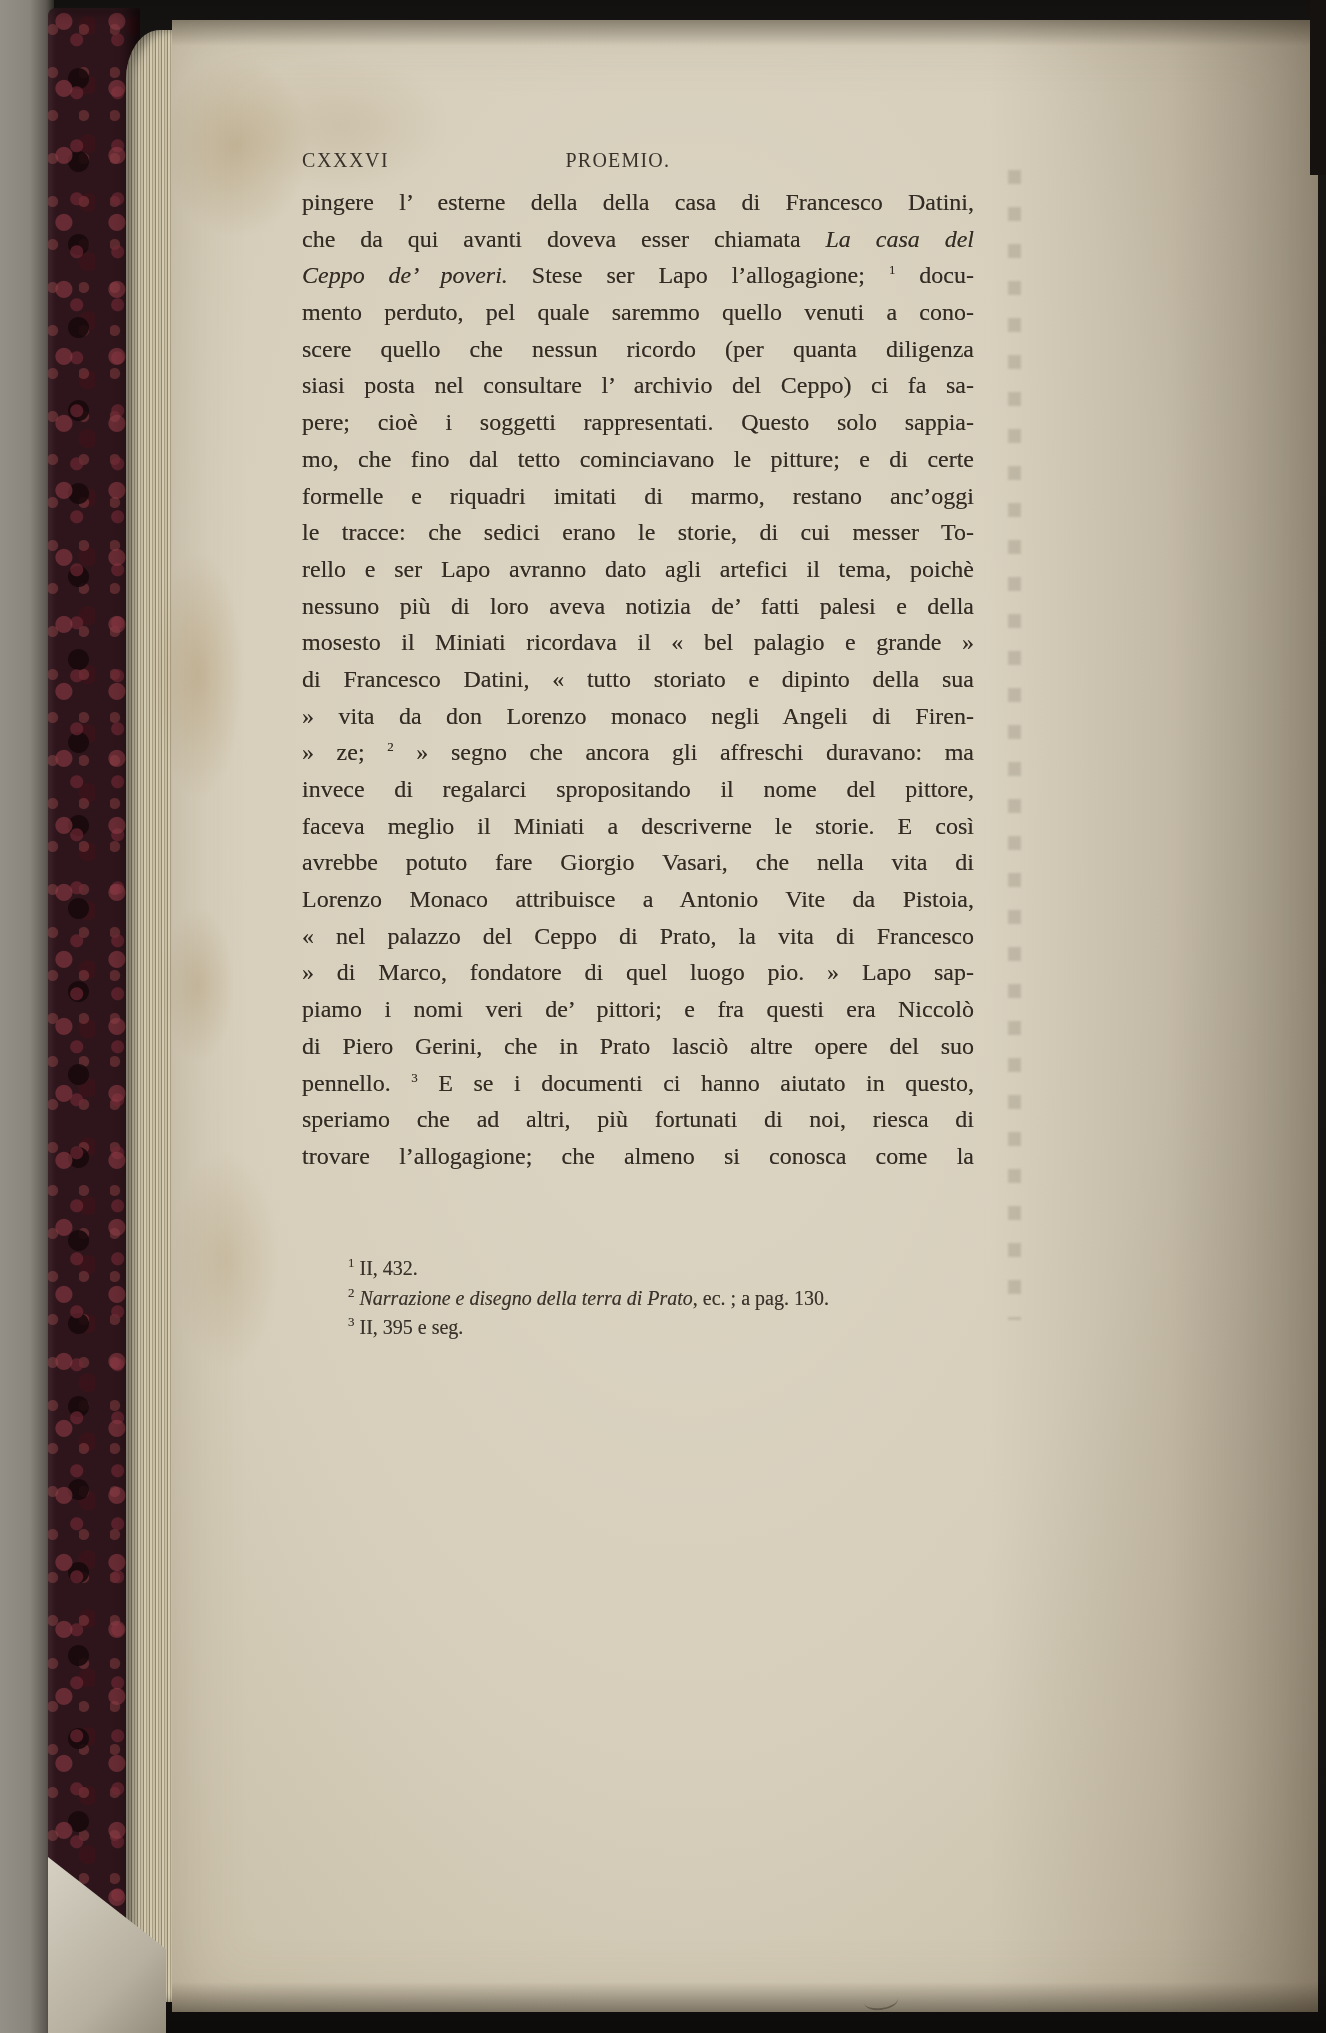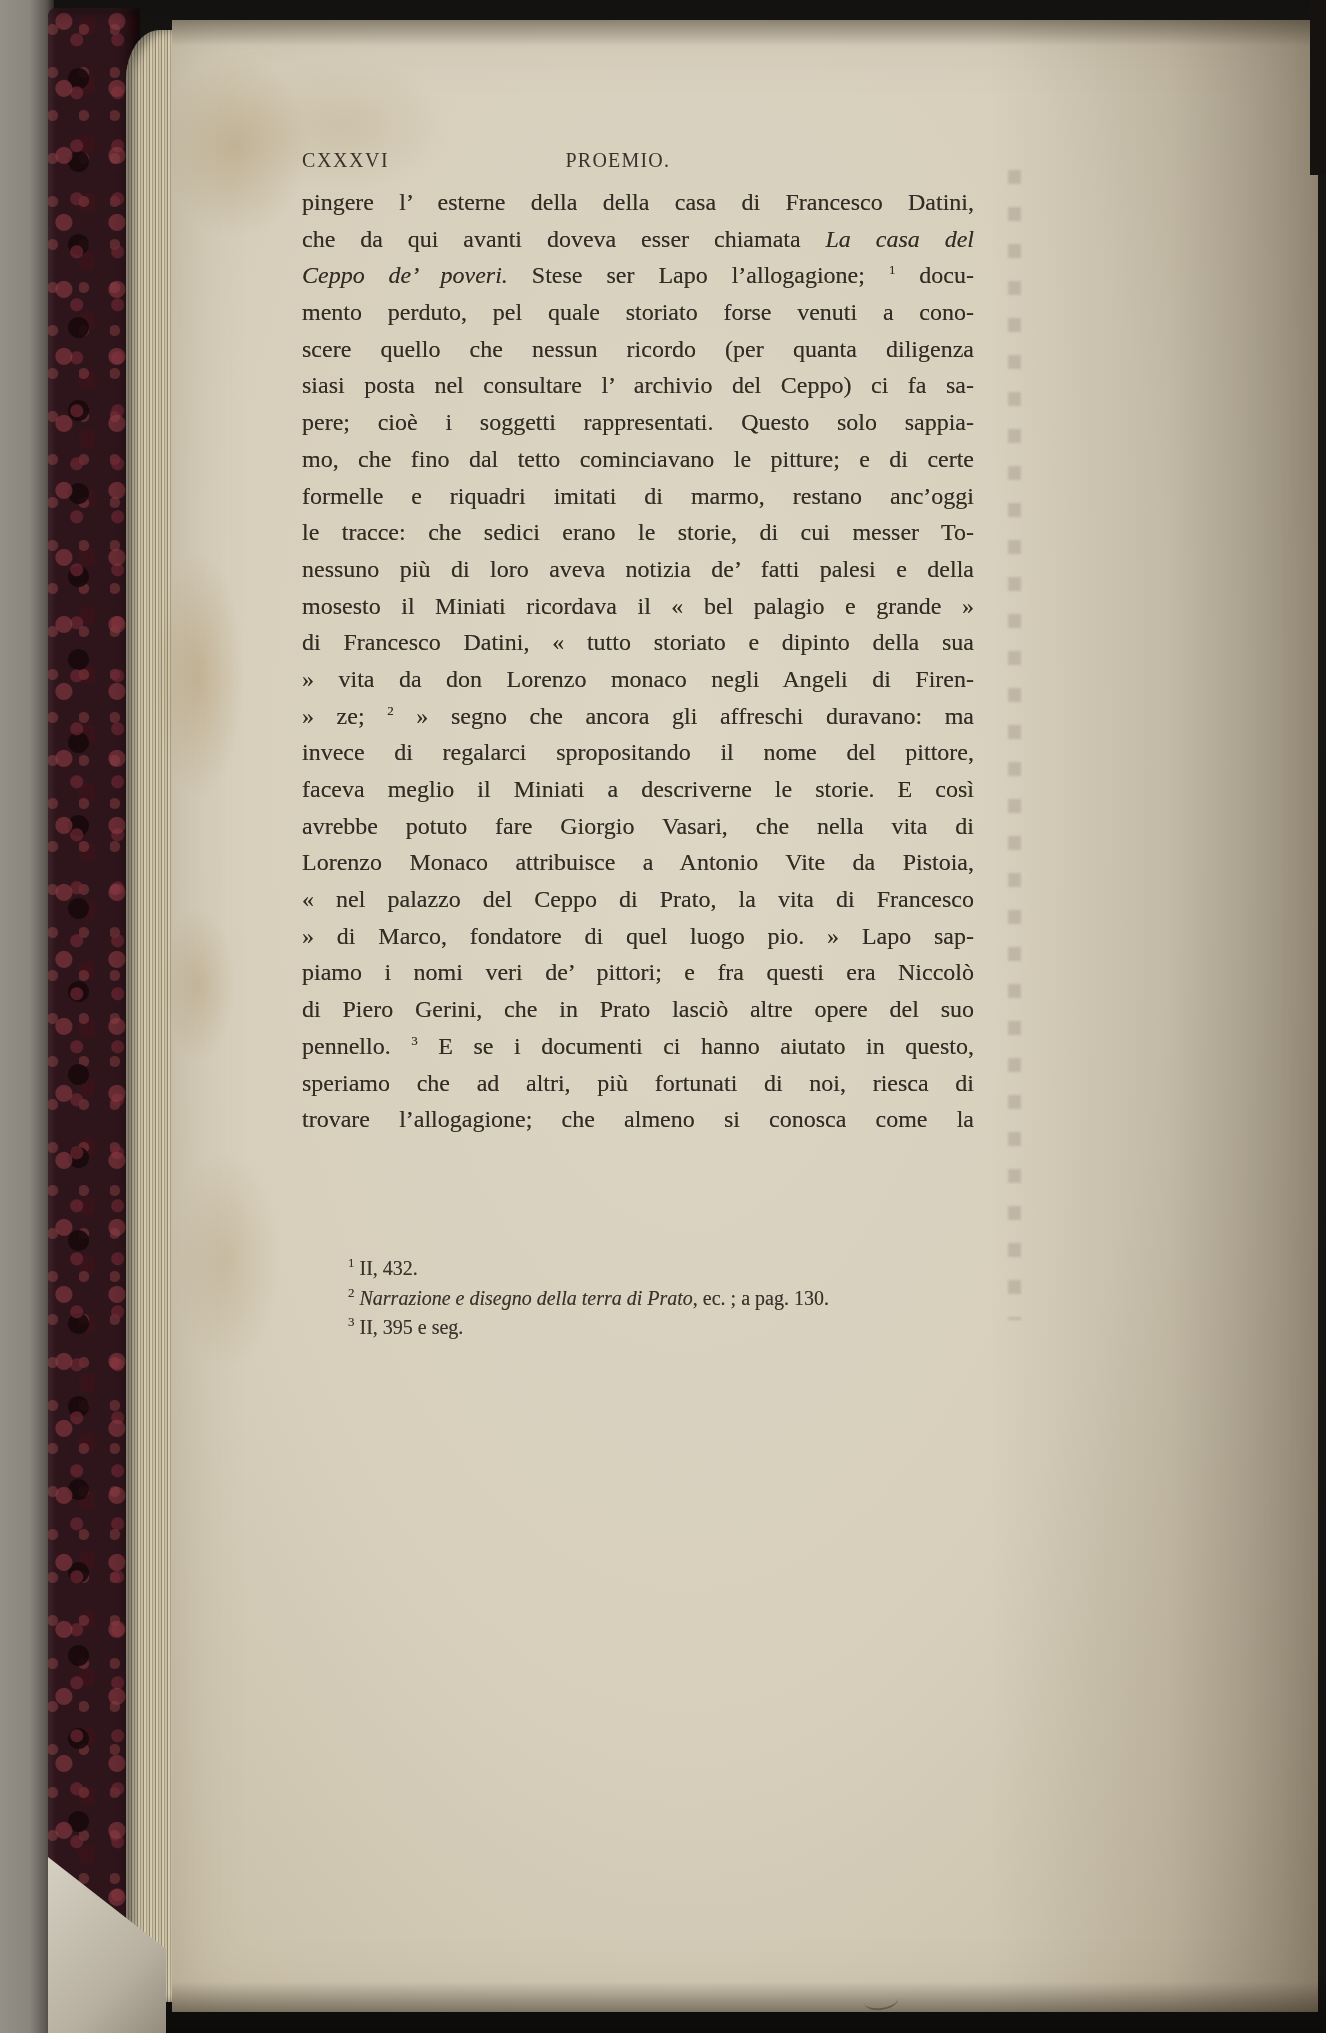--- a/index.html
+++ b/index.html
@@ -91,27 +91,28 @@
 
     <div class="header">
       <span class="pagenum">CXXXVI</span>
       <span class="title">PROEMIO.</span>
     </div>
 
     <div class="body">
         <div class="line">pingere l’ esterne della della casa di Francesco Datini,</div>
         <div class="line">che da qui avanti doveva esser chiamata <i>La casa del</i></div>
         <div class="line"><i>Ceppo de’ poveri.</i> Stese ser Lapo l’allogagione; <sup>1</sup> docu-</div>
-        <div class="line">mento perduto, pel quale storiato forse venuti a cono-</div>
+        <div class="line">mento perduto, pel quale saremmo quello venuti a cono-</div>
         <div class="line">scere quello che nessun ricordo (per quanta diligenza</div>
         <div class="line">siasi posta nel consultare l’ archivio del Ceppo) ci fa sa-</div>
         <div class="line">pere; cioè i soggetti rappresentati. Questo solo sappia-</div>
         <div class="line">mo, che fino dal tetto cominciavano le pitture; e di certe</div>
         <div class="line">formelle e riquadri imitati di marmo, restano anc’oggi</div>
         <div class="line">le tracce: che sedici erano le storie, di cui messer To-</div>
+        <div class="line">rello e ser Lapo avranno dato agli artefici il tema, poichè</div>
         <div class="line">nessuno più di loro aveva notizia de’ fatti palesi e della</div>
         <div class="line">mosesto il Miniati ricordava il « bel palagio e grande »</div>
         <div class="line">di Francesco Datini, « tutto storiato e dipinto della sua</div>
         <div class="line">» vita da don Lorenzo monaco negli Angeli di Firen-</div>
         <div class="line">» ze; <sup>2</sup> » segno che ancora gli affreschi duravano: ma</div>
         <div class="line">invece di regalarci spropositando il nome del pittore,</div>
         <div class="line">faceva meglio il Miniati a descriverne le storie. E così</div>
         <div class="line">avrebbe potuto fare Giorgio Vasari, che nella vita di</div>
         <div class="line">Lorenzo Monaco attribuisce a Antonio Vite da Pistoia,</div>
         <div class="line">« nel palazzo del Ceppo di Prato, la vita di Francesco</div>

